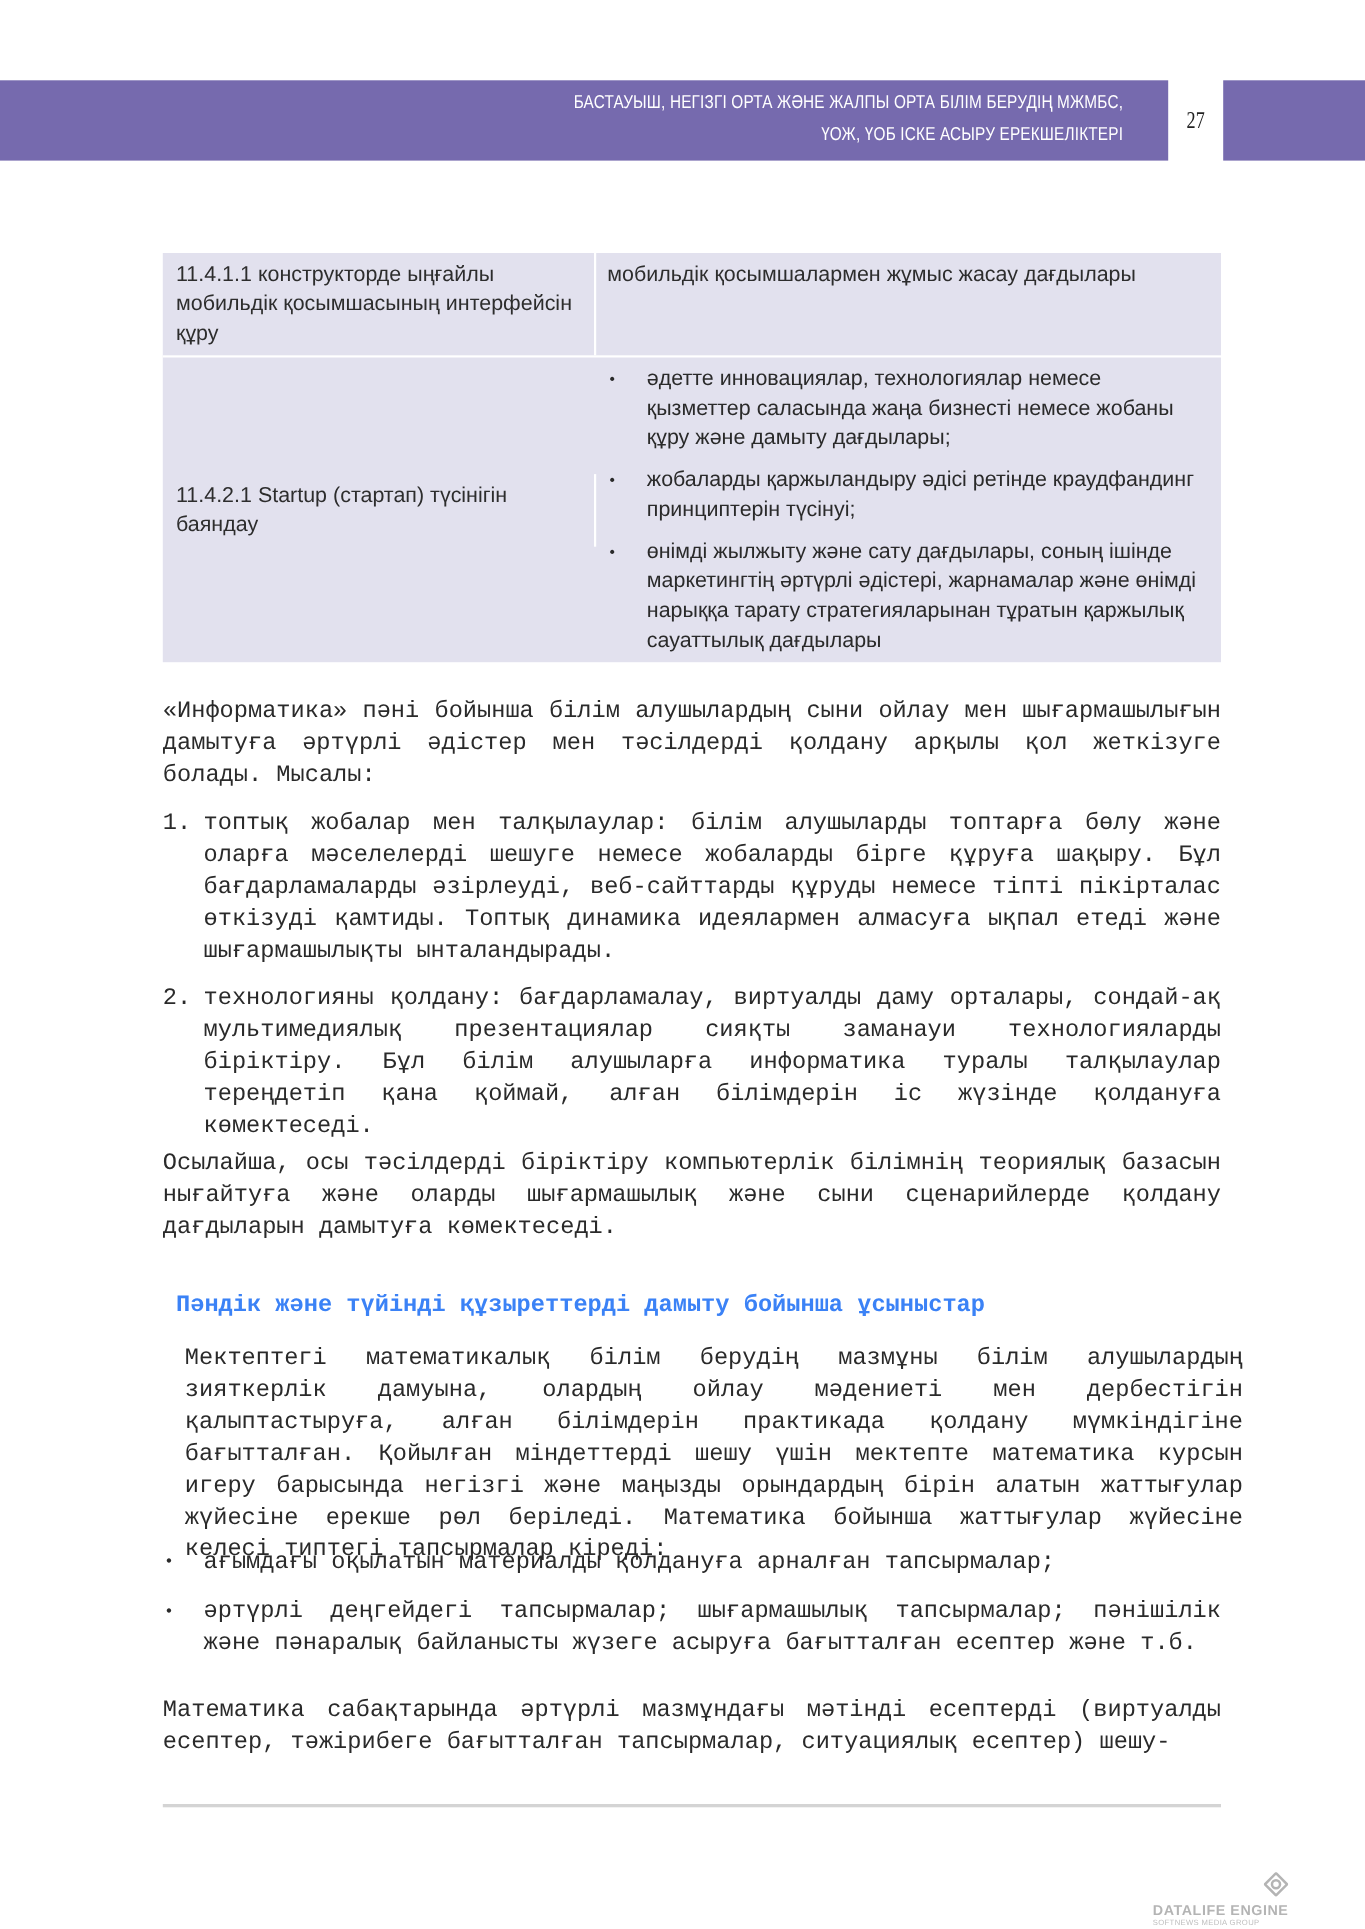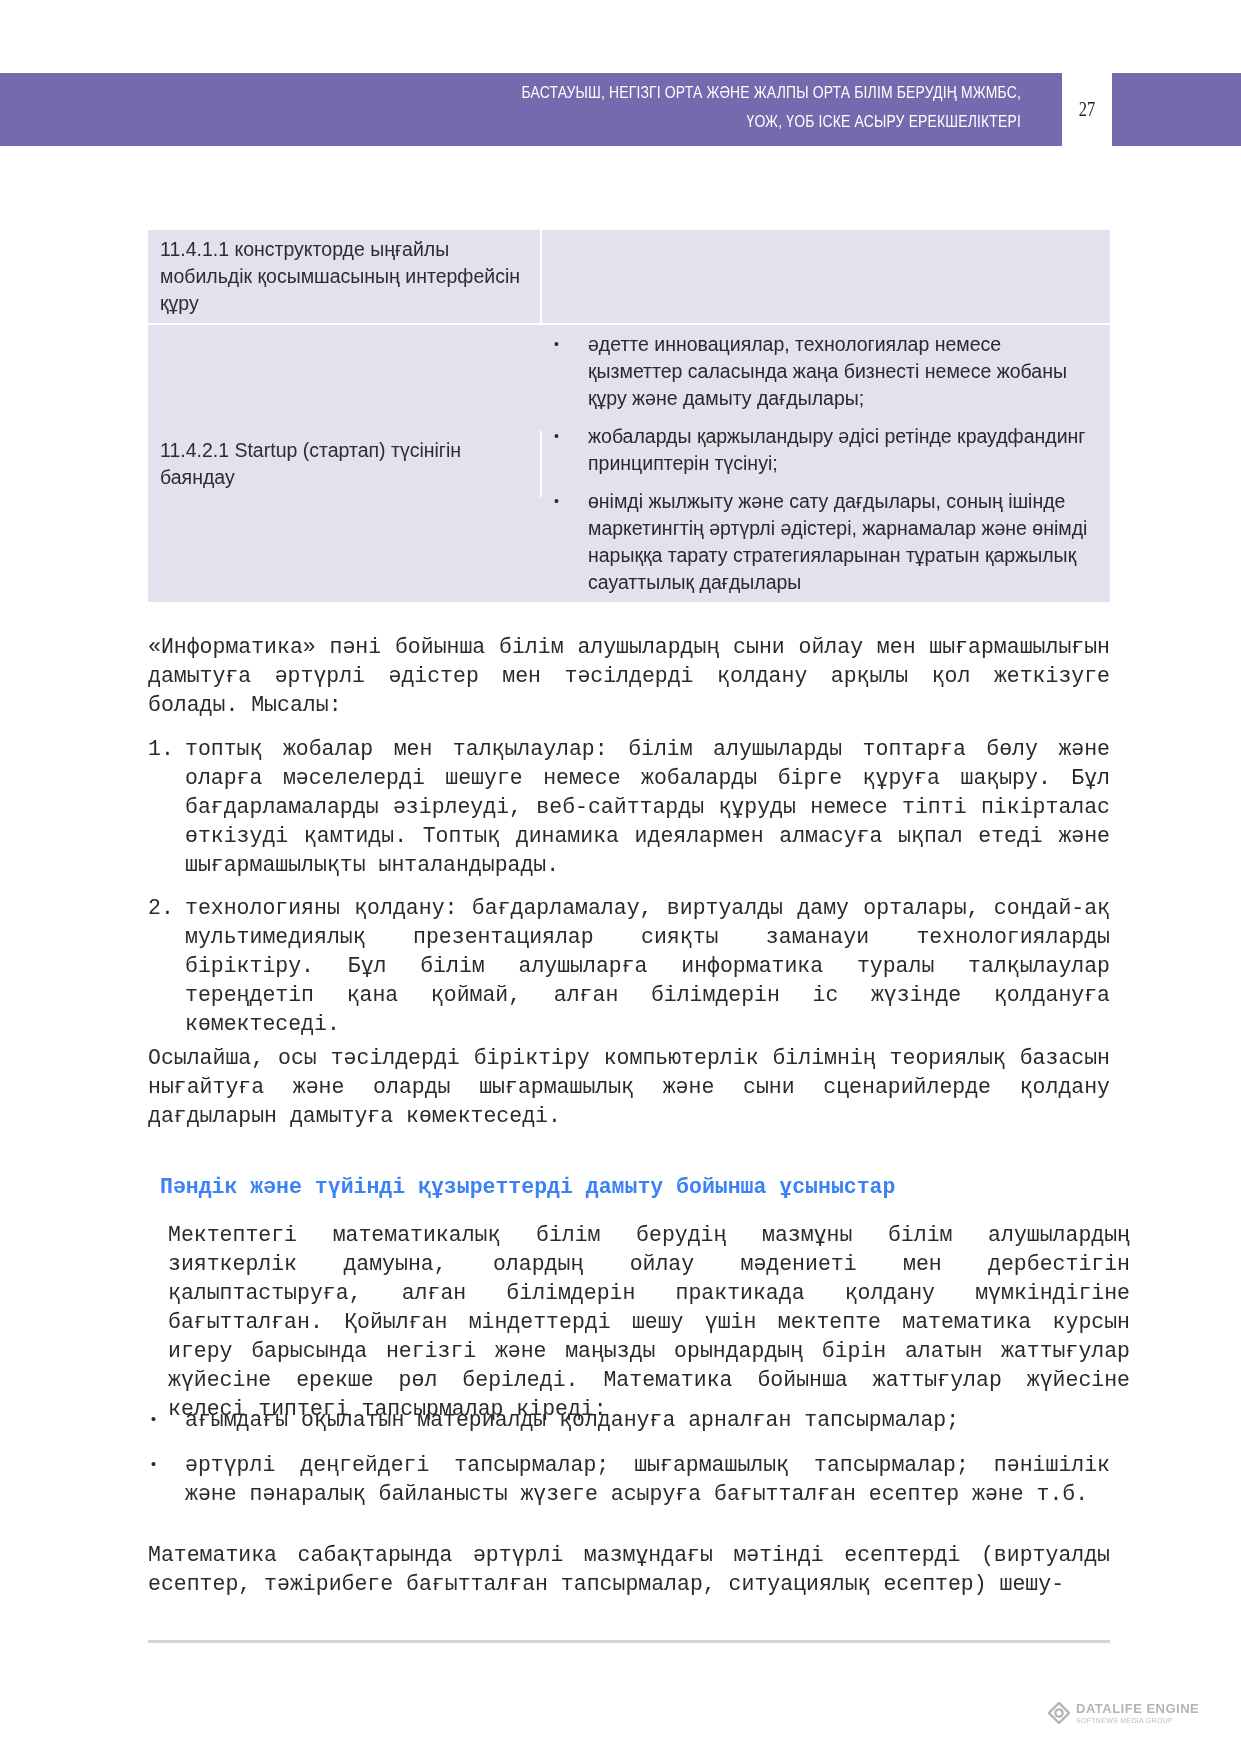--- a/index.html
+++ b/index.html
@@ -29,41 +29,44 @@
   .olist { list-style: none; margin: 0; padding: 0; }
   .olist li { position: relative; padding-left: 37px; font-size: 21.5px; line-height: 29px; text-align: justify; }
   .olist li .num { position: absolute; left: 0; top: 0; }
   .ulist { list-style: none; margin: 0; padding: 0; }
   .ulist li { position: relative; padding-left: 37px; font-size: 21.5px; line-height: 29px; text-align: justify; }
   .ulist li .dot { position: absolute; left: 1px; top: 0; font-size: 15px; }
   .heading { font-size: 21.5px; font-weight: bold; line-height: 29px; color: #3b82f6; margin: 12px; }
 
   .footer-line { position: absolute; left: 148px; top: 1640px; width: 962px; height: 3px; background: #d4d4d4; }
 
-  .watermark { position: absolute; left: 1048px; top: 1702px; display: flex; align-items: flex-start; gap: 6px; opacity: 0.55; }
+  .watermark { position: absolute; left: 1048px; top: 1702px; display: flex; align-items: flex-end; gap: 6px; opacity: 0.55; flex-direction: column; }
   .wm-icon { width: 22px; height: 22px; }
   .wm-text { display: flex; flex-direction: column; }
   .wm-main { font-size: 13px; font-weight: bold; color: #777; letter-spacing: 0.5px; line-height: 14px; }
   .wm-sub { font-size: 7px; color: #888; letter-spacing: 0.3px; line-height: 9px; }
 </style>
 </head>
 <body>
 
 <div class="band-left"></div>
 <div class="band-right"></div>
 <div class="header-title">
   <div>Бастауыш, негізгі орта және жалпы орта білім берудің МЖМБС,</div>
   <div>ҮОЖ, ҮОБ іске асыру ерекшеліктері</div>
 </div>
 <div class="page-number">27</div>
 
 <div class="table">
   <div class="trow">
     <div class="tcell-left">
       <div class="ttext">11.4.1.1 конструкторде ыңғайлы мобильдік қосымшасының интерфейсін құру</div>
+    </div>
+    <div class="tcell-right">
+      <div class="ttext">мобильдік қосымшалармен жұмыс жасау дағдылары</div>
     </div>
   </div>
   <div class="trow">
     <div class="tcell-left">
       <div class="ttext">11.4.2.1 Startup (стартап) түсінігін баяндау</div>
     </div>
     <div class="tcell-right">
       <ul class="tbullets">
         <li><span class="dot">•</span><span>әдетте инновациялар, технологиялар немесе қызметтер саласында жаңа бизнесті немесе жобаны құру және дамыту дағдылары;</span></li>
         <li><span class="dot">•</span><span>жобаларды қаржыландыру әдісі ретінде краудфандинг принциптерін түсінуі;</span></li>

